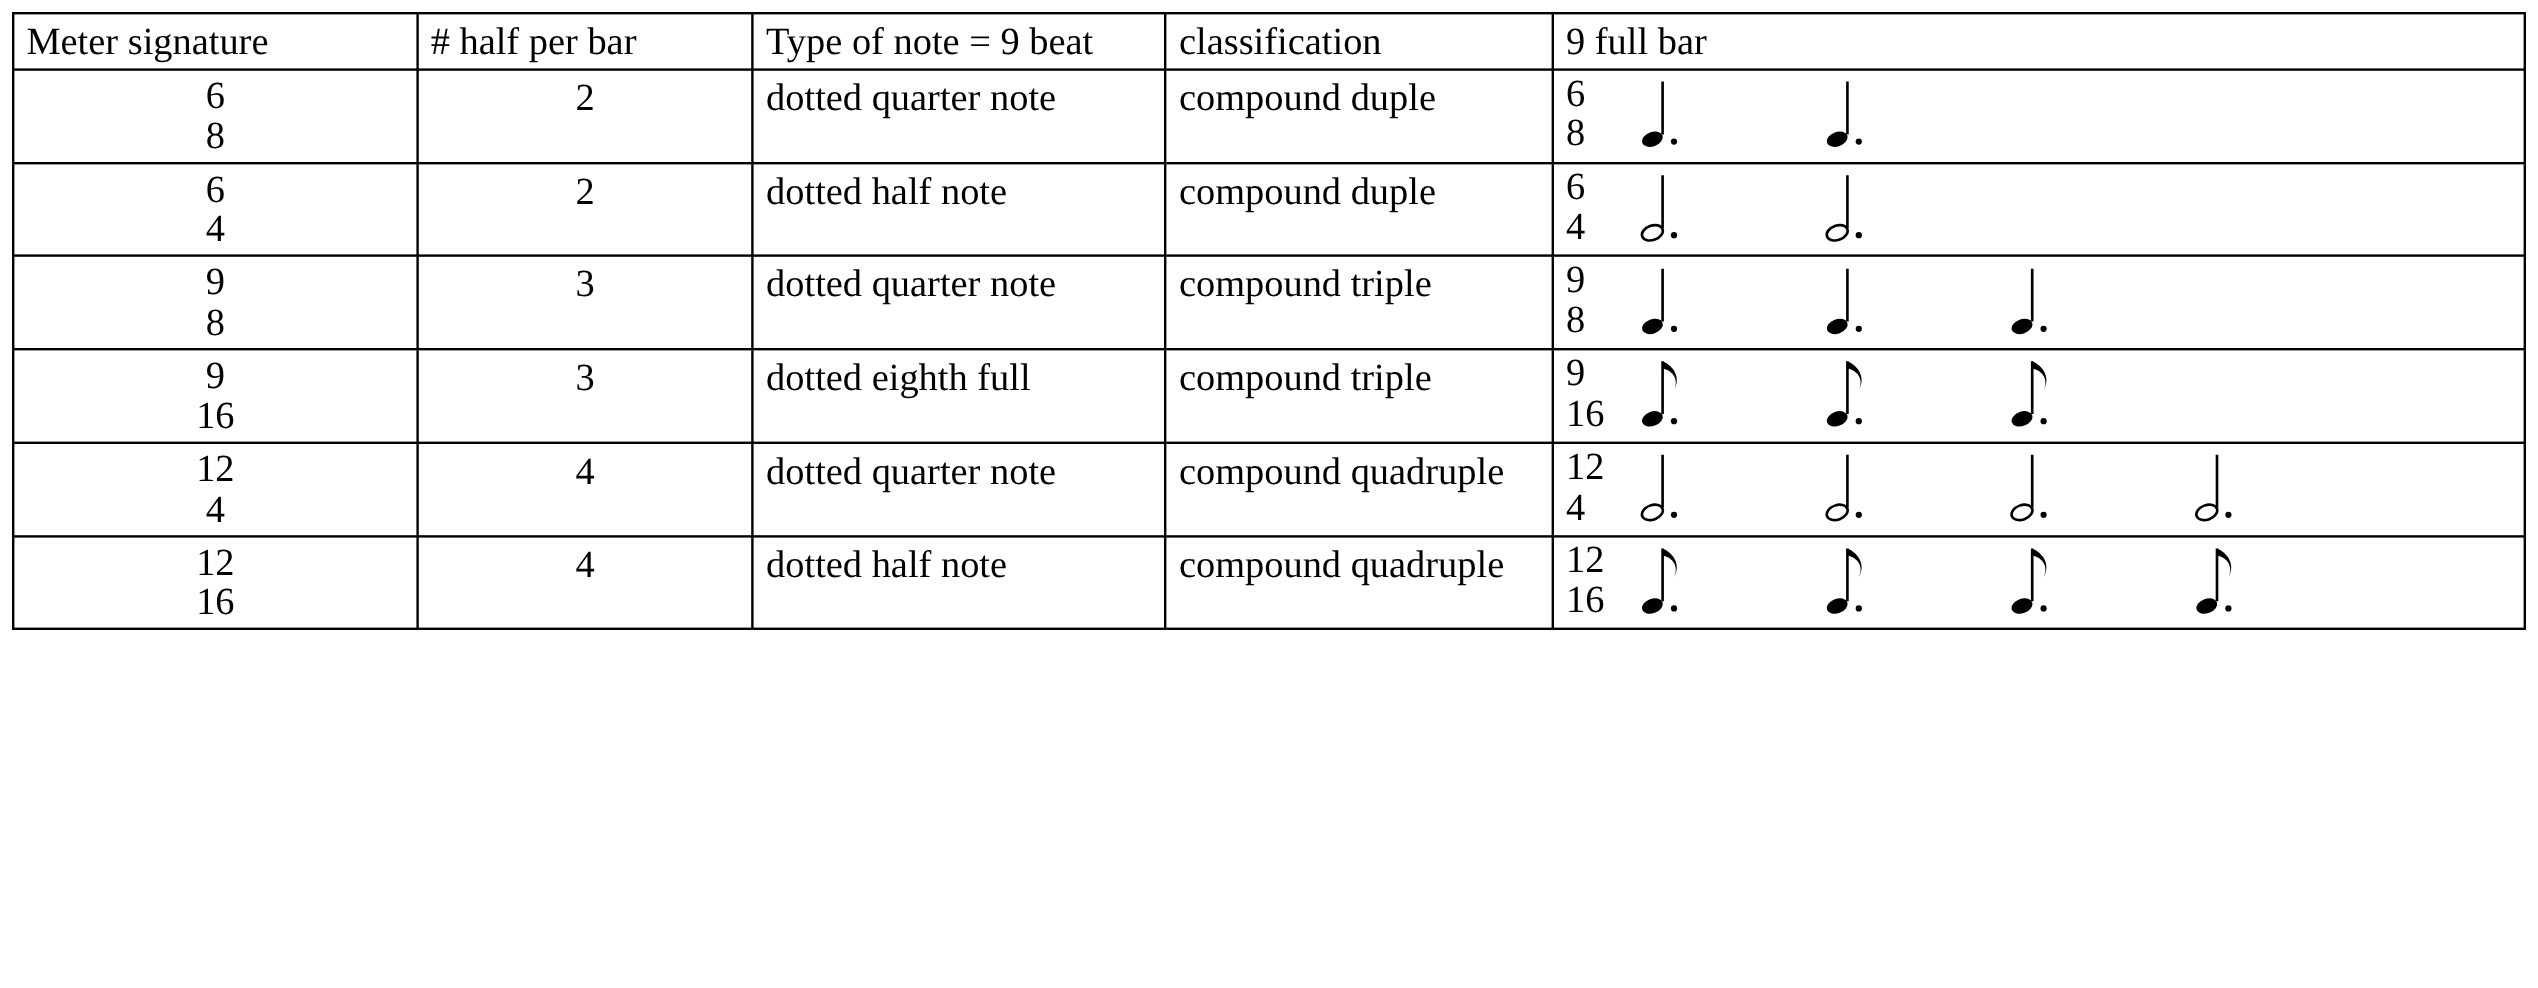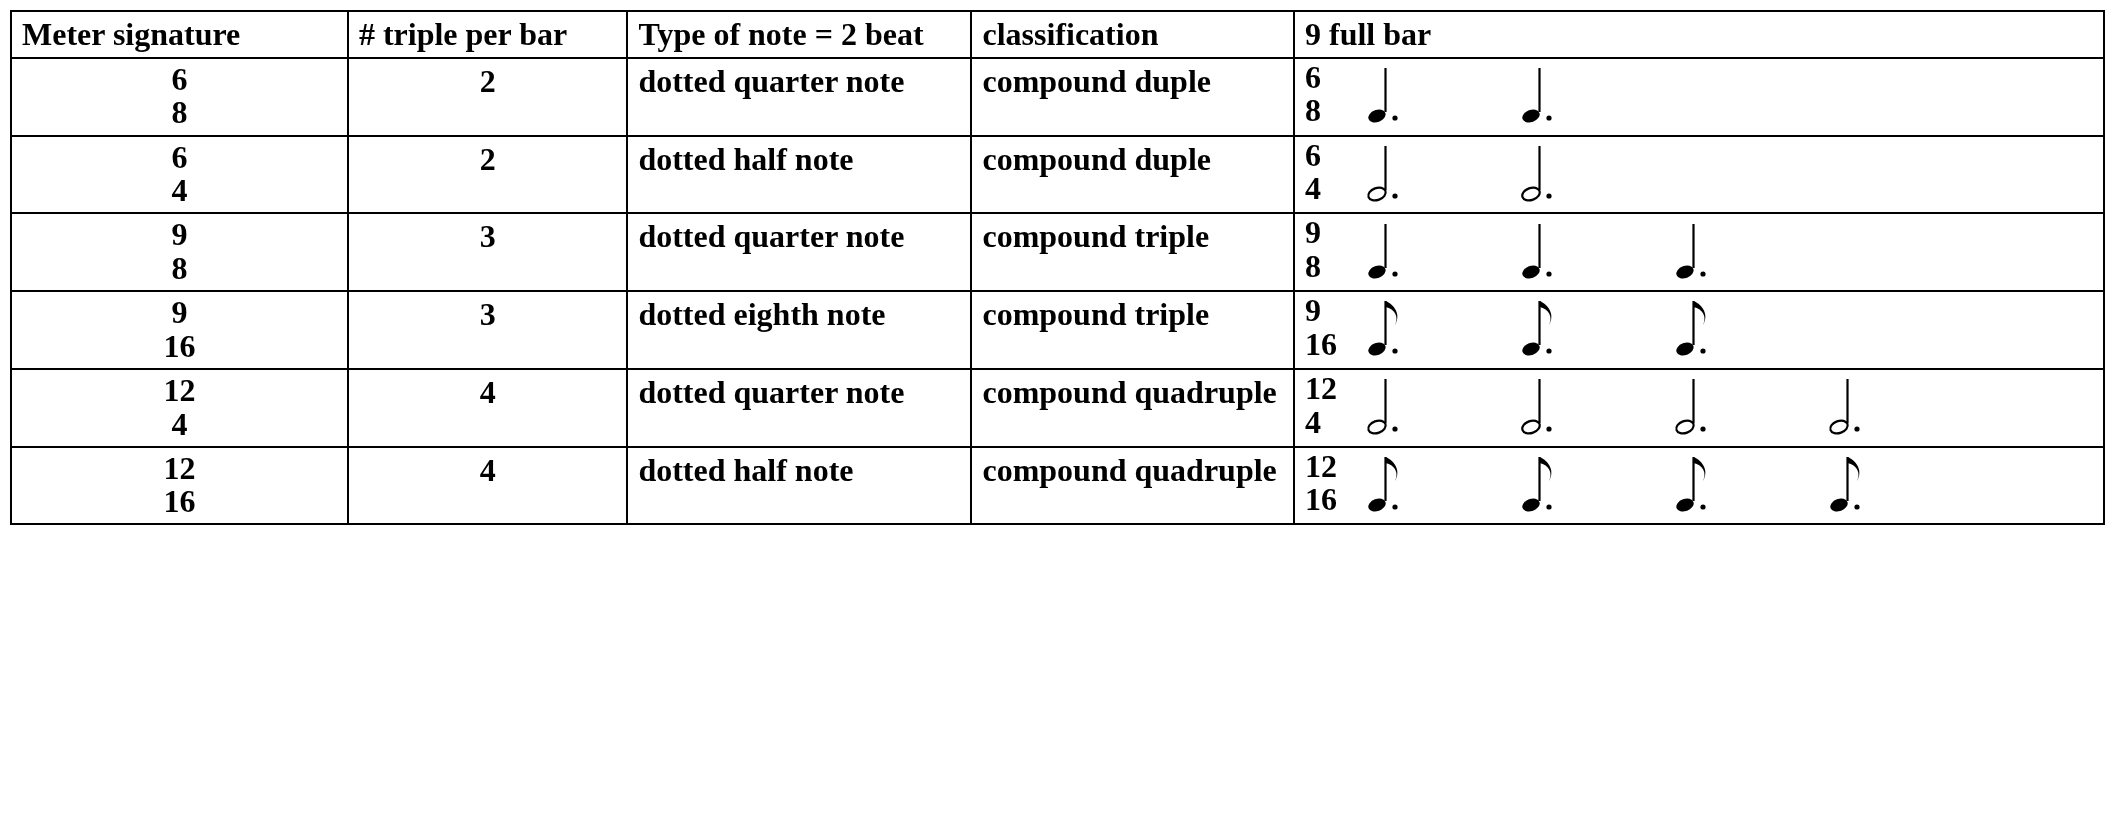--- a/index.html
+++ b/index.html
@@ -20,21 +20,21 @@
   }
   col.c1 { width: 235px; }
   col.c2 { width: 195px; }
   col.c3 { width: 240px; }
   col.c4 { width: 225px; }
   col.c5 { width: 565px; }
   th, td {
     border: 2px solid #000;
     vertical-align: top;
     padding: 4px 10px 4px 10px;
-    font-weight: bold;
+    font-weight: normal;
     text-align: left;
     line-height: 1.15;
   }
   td.center {
     text-align: center;
   }
   .meter-cell {
     text-align: center;
     line-height: 1.1;
   }
@@ -84,22 +84,22 @@
   <colgroup>
     <col class="c1">
       <col class="c2">
       <col class="c3">
       <col class="c4">
       <col class="c5">
   </colgroup>
   <thead>
     <tr>
       <th>Meter signature</th>
-      <th># triple per bar</th>
-      <th>Type of note = 2 beat</th>
+      <th># half per bar</th>
+      <th>Type of note = 9 beat</th>
       <th>classification</th>
       <th>9 full bar</th>
     </tr>
   </thead>
   <tbody id="tbody">
   <tr>
         <td class="meter-cell"><div class="meter-stack"><div>6</div><div>8</div></div></td>
         <td class="center">2</td>
         <td>dotted quarter note</td>
         <td>compound duple</td>
@@ -191,21 +191,21 @@
                   <circle cx="30" cy="56" r="2.6" fill="#000"></circle>
                 </svg>
               </span>
             </span>
           </div>
         </td>
       </tr>
       <tr>
         <td class="meter-cell"><div class="meter-stack"><div>9</div><div>16</div></div></td>
         <td class="center">3</td>
-        <td>dotted eighth note</td>
+        <td>dotted eighth full</td>
         <td>compound triple</td>
         <td class="bar-cell">
           <div class="bar-content">
             <span class="bar-meter">
               <div>9</div>
               <div>16</div>
             </span>
             <span class="notes-row">
               <span class="note">
                 <svg width="44" height="64" viewBox="0 0 44 64">

